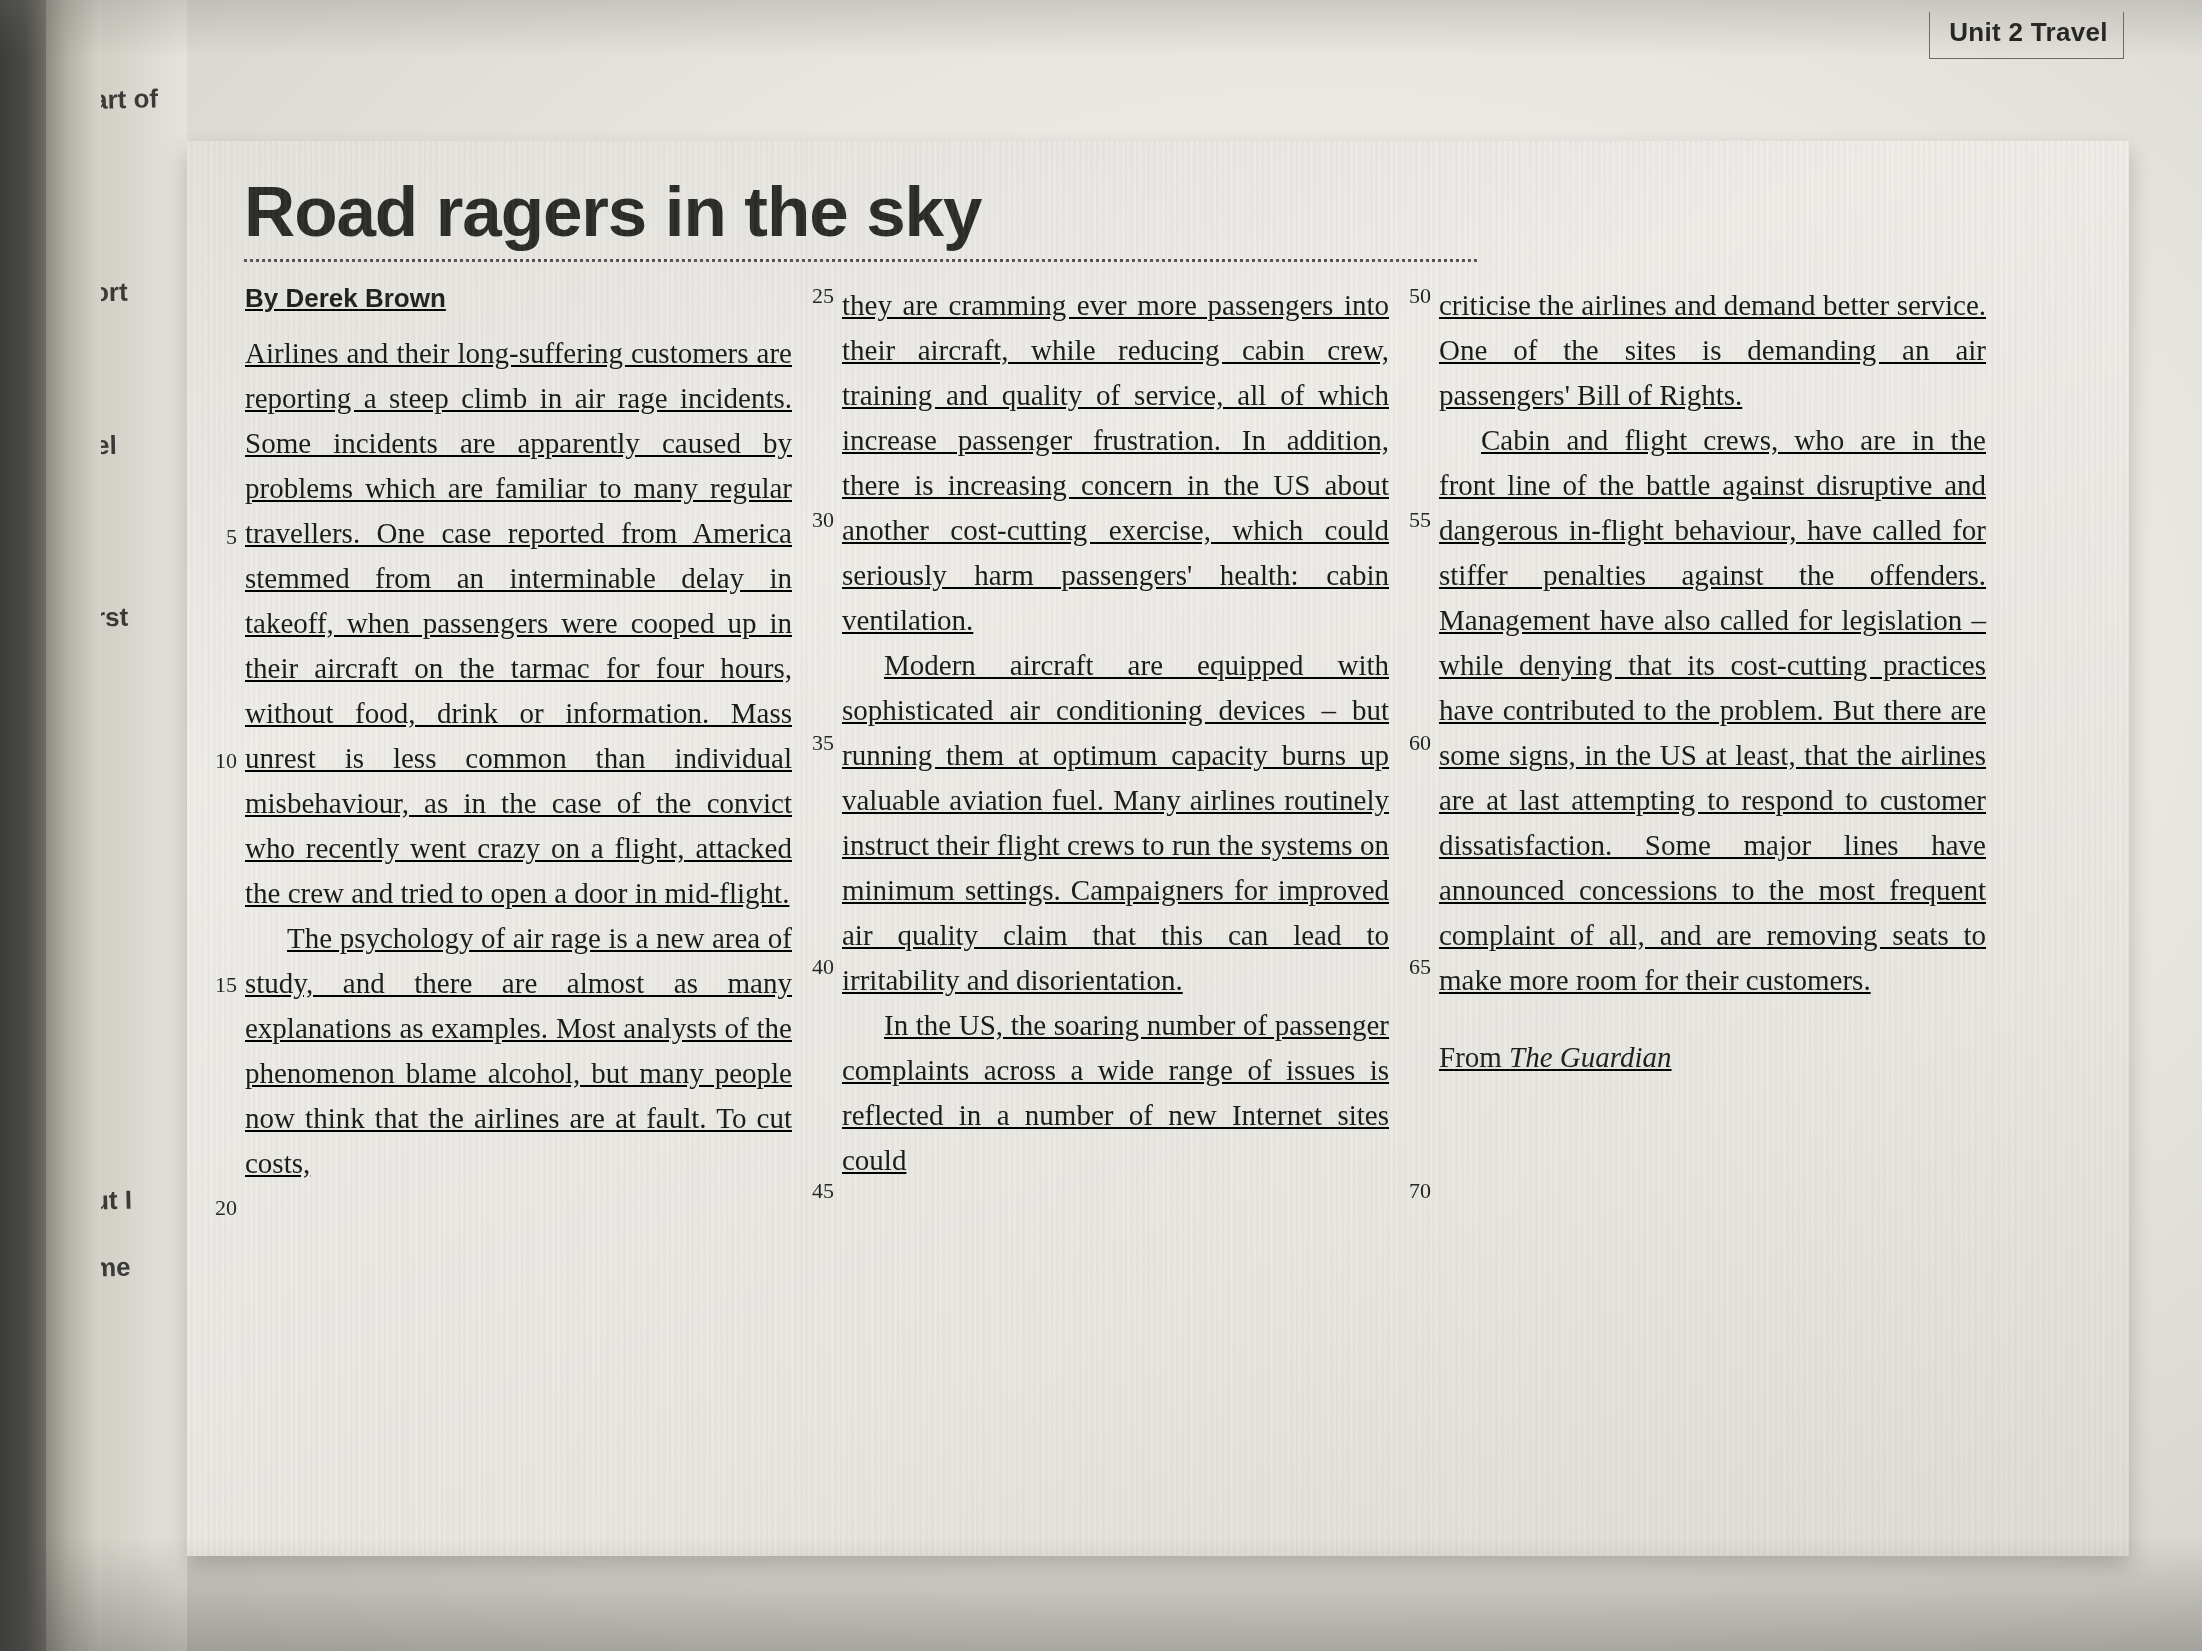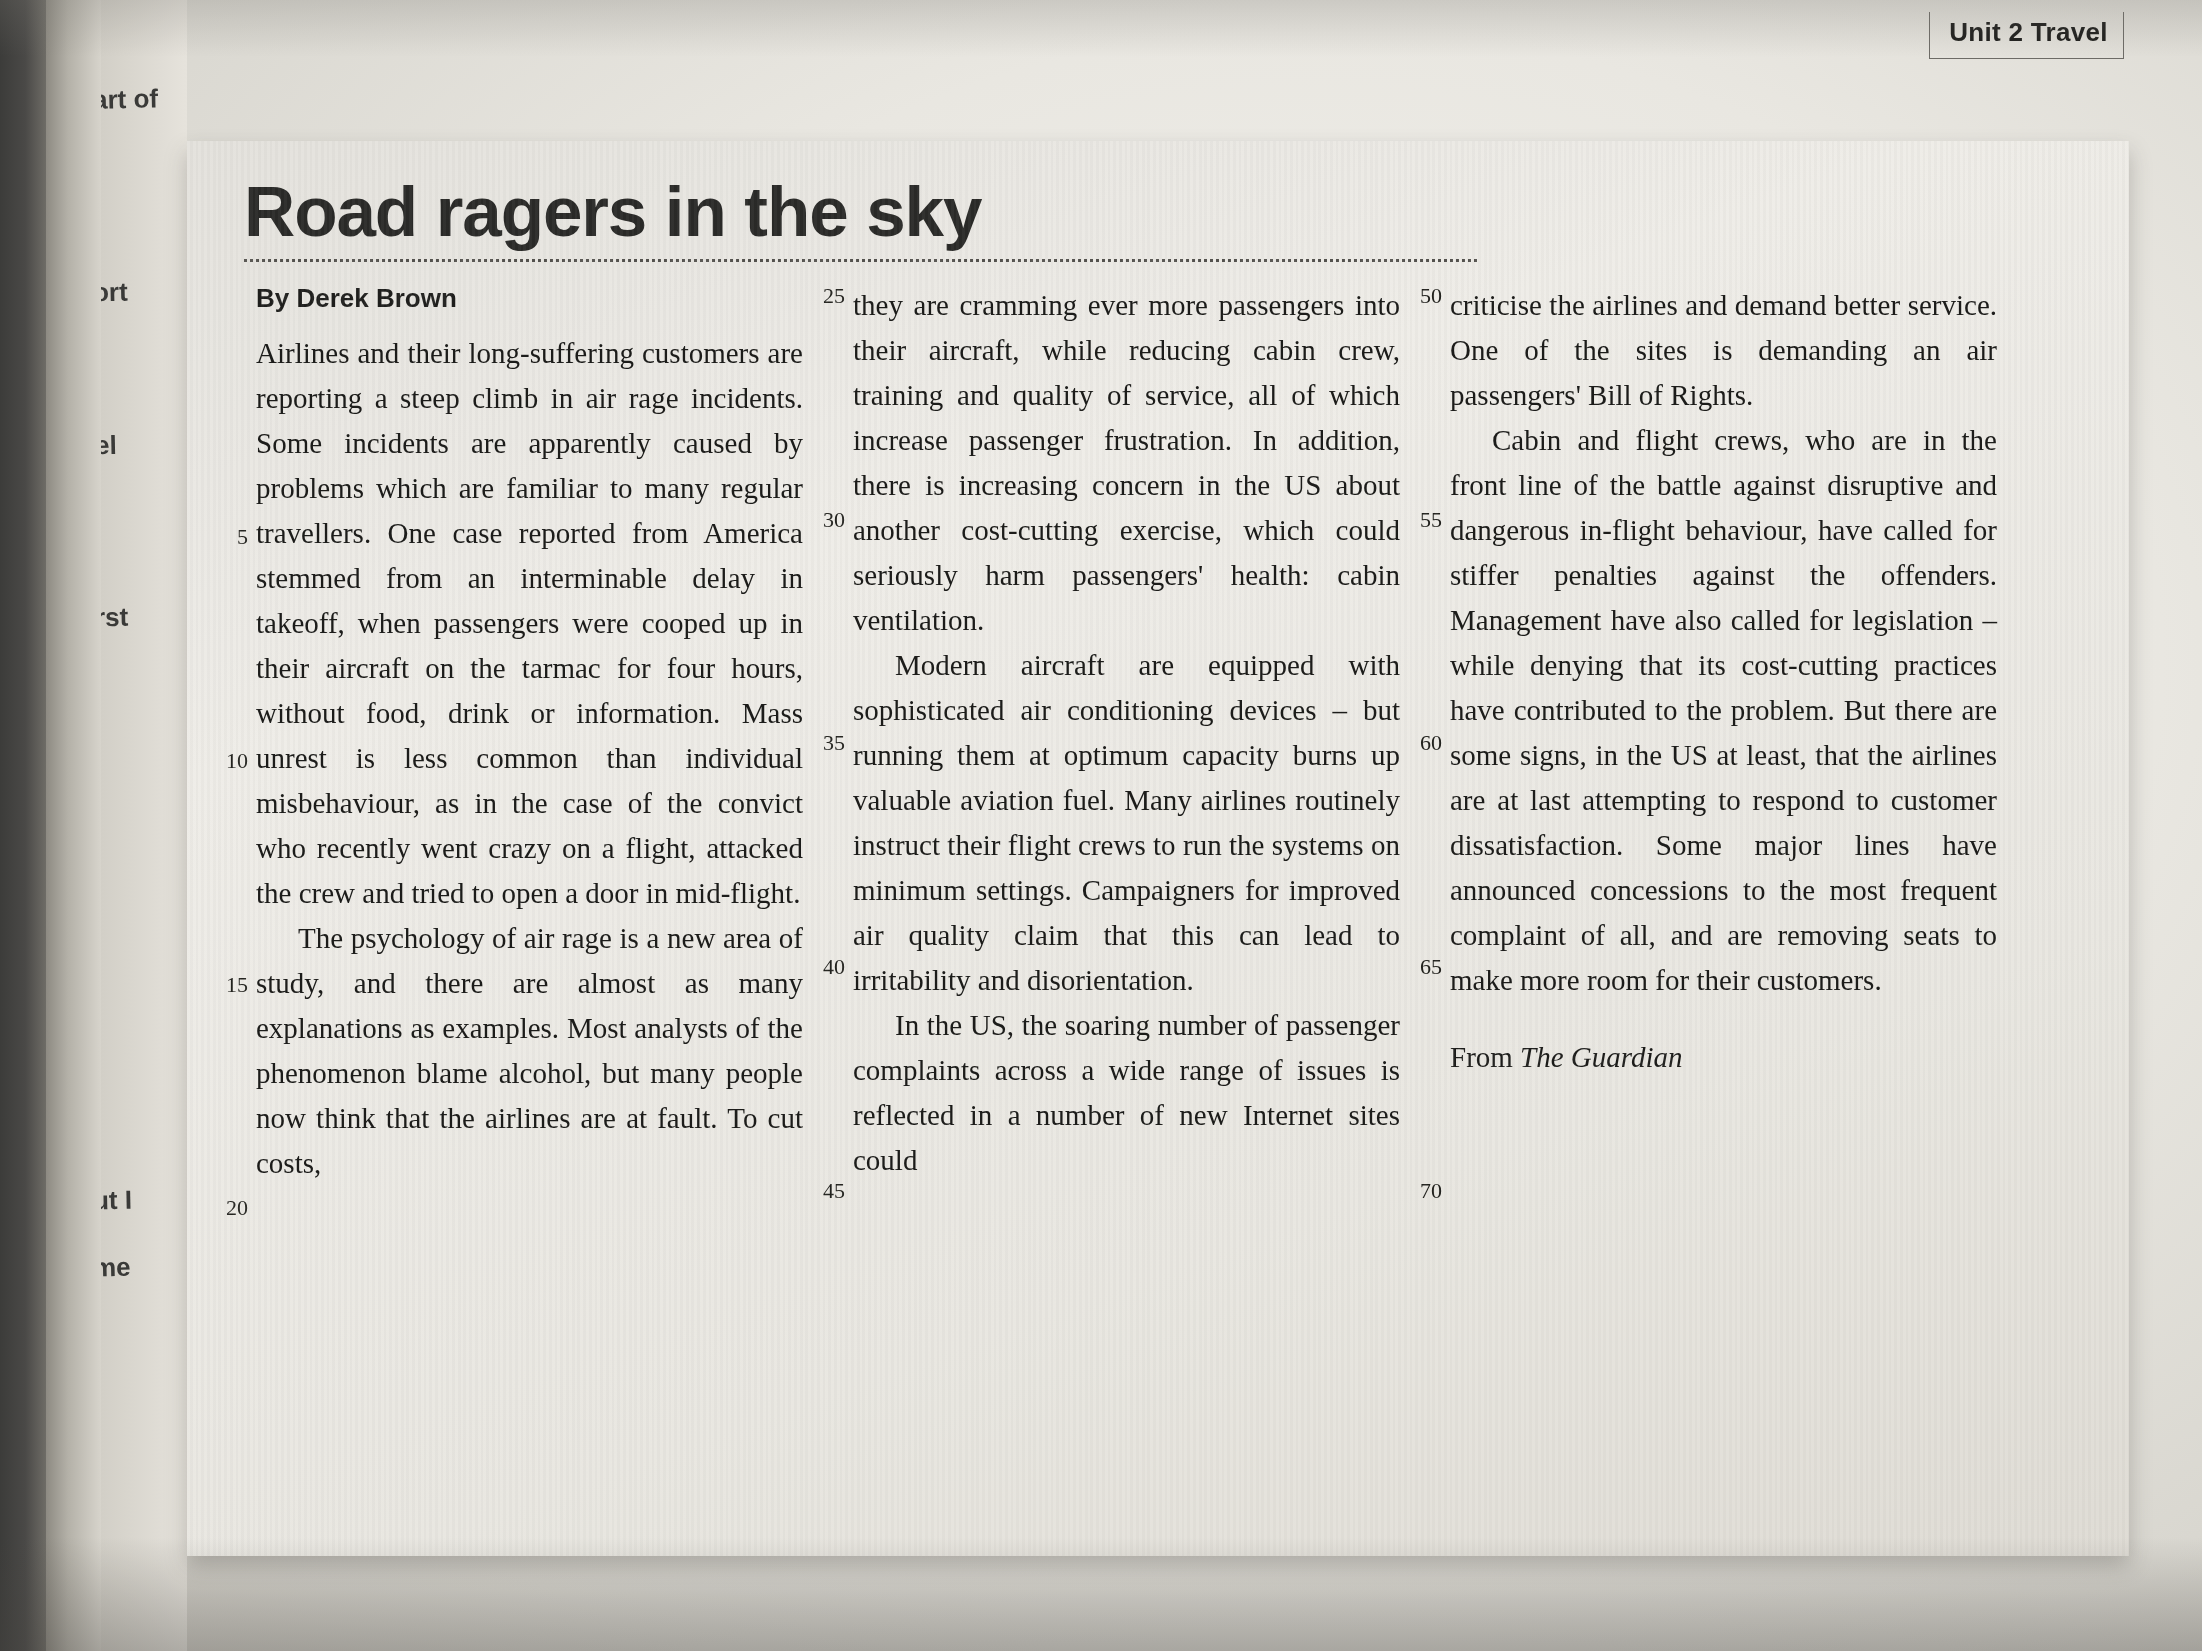--- a/index.html
+++ b/index.html
@@ -131,20 +131,21 @@
     color: #1f1f1d;
     margin-bottom: 17px;
   }
   .cols {
     display: flex;
     gap: 50px;
   }
   .col {
     width: 547px;
     position: relative;
+    text-decoration: underline;
   }
   .col p {
     margin: 0;
     font-size: 29px;
     line-height: 45px;
     color: #1c1c1a;
     text-align: justify;
     text-justify: inter-word;
   }
   .col p.indent {
@@ -163,21 +164,21 @@
     text-align: right;
     font-size: 22px;
     color: #23231f;
     pointer-events: none;
   }
   .linenums span {
     position: absolute;
     right: 0;
     display: block;
   }
-  .col-1 { margin-left: 12px; }
+  .col-1 { margin-left: 1px; }
   .col-2, .col-3 { margin-left: 0; }
   .source {
     margin-top: 38px;
     font-size: 29px;
     color: #1c1c1a;
   }
   .source i { font-style: italic; }
 </style>
 </head>
 <body>

